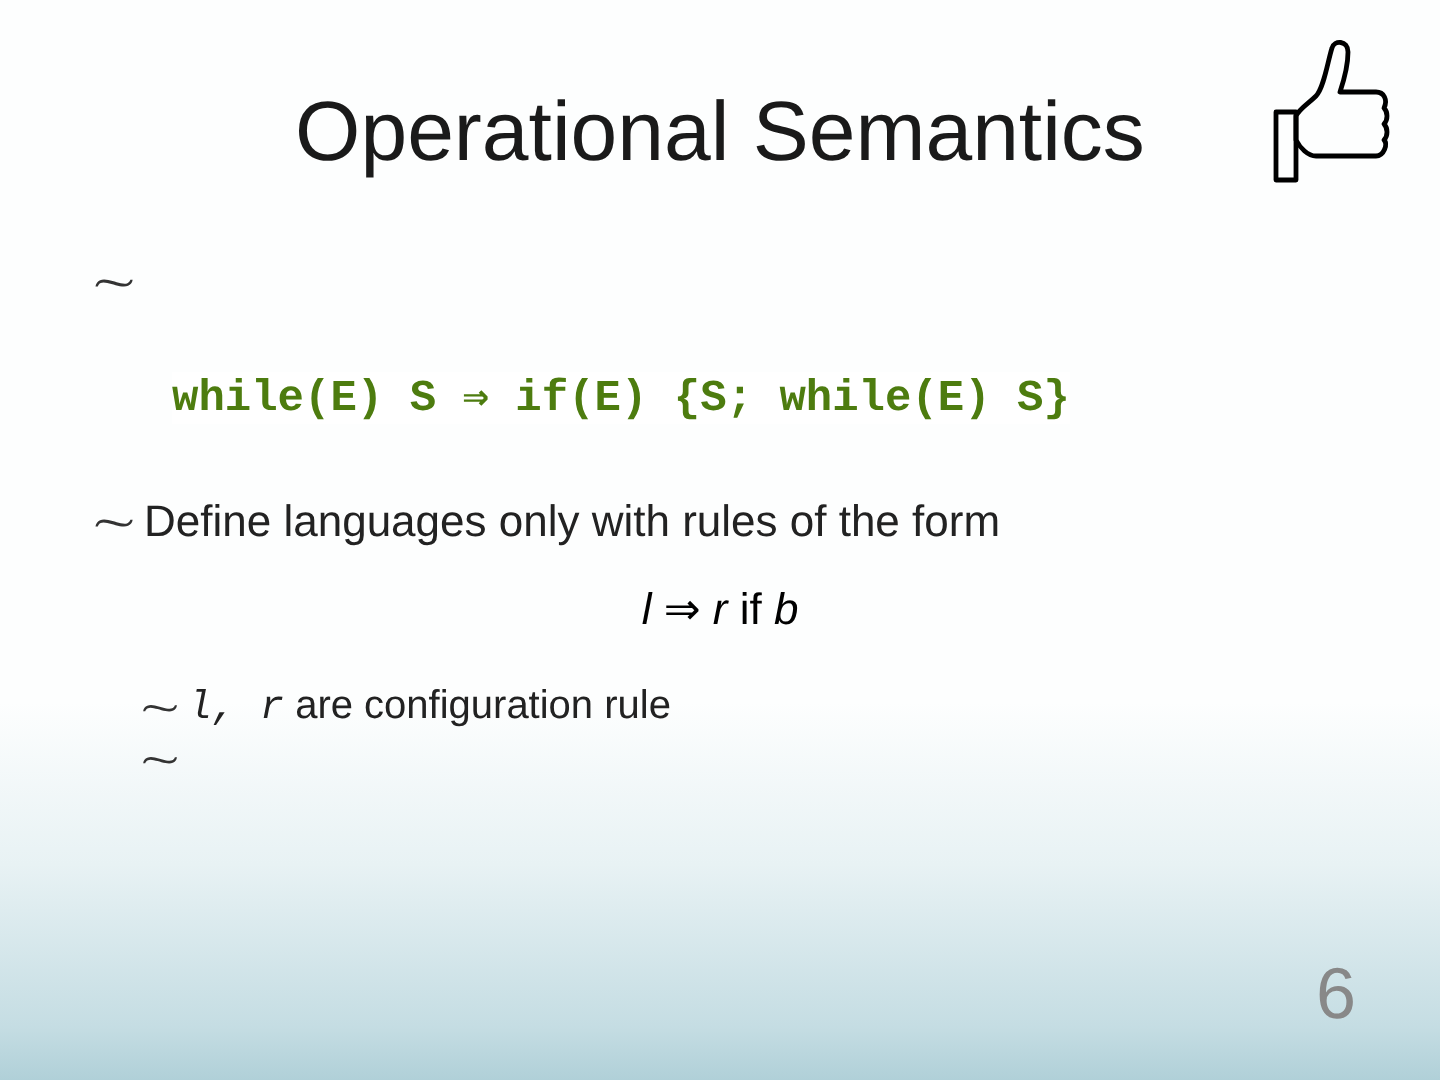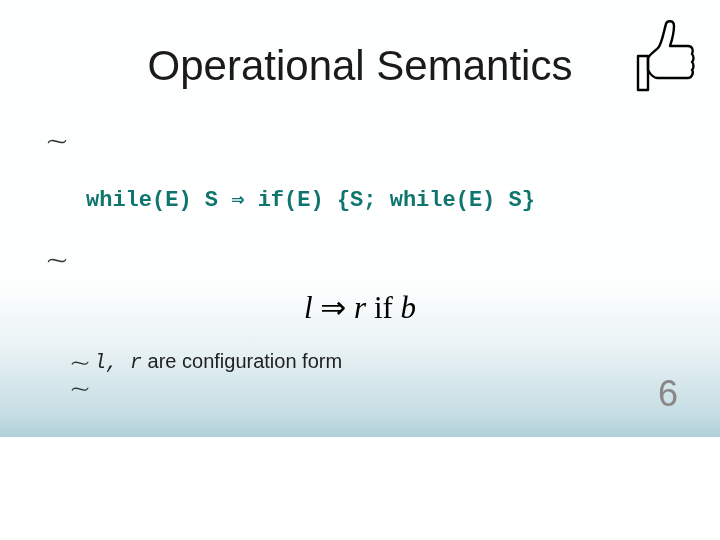--- a/index.html
+++ b/index.html
@@ -1,18 +1,18 @@
 <!DOCTYPE html>
 <html><head>
 <meta charset="utf-8">
 <style>
   * { box-sizing: border-box; margin: 0; padding: 0; }
   html, body { width: 720px; height: 540px; overflow: hidden; font-family: Arial, Helvetica, sans-serif; }
   .slide {
-    width: 720px; height: 437px;
+    width: 720px; height: 540px;
     background: linear-gradient(to bottom, #fdfefe 0%, #fdfefe 65%, #e8f2f4 80%, #c5dde3 95%, #b0d0d8 100%);
     position: relative;
   }
   .title {
     position: absolute;
     top: 42px;
     left: 0; right: 0;
     text-align: center;
     font-size: 42px;
     font-weight: 400;
@@ -45,32 +45,32 @@
     color: #222;
   }
   .sub .text { font-size: 20px; }
   .sub .mark { font-size: 20px; }
   .sub { margin-left: 24px; }
   .rulebox {
     margin: 30px 0 36px 40px;
     font-family: 'Courier New', monospace;
     font-size: 22px;
     font-weight: bold;
-    color: #0f766e;
+    color: #4d7c0f;
     display: inline-block;
     background: #fff;
   }
   .formula {
     margin: 18px 0 24px 0;
     text-align: center;
     width: 100%;
   }
   .formula .math {
-    font-family: Liberation Serif, serif;
-    font-size: 31px;
+    font-family: Liberation Sans, sans-serif;
+    font-size: 22px;
     font-style: italic;
     color: #000;
   }
   .formula .math .op { font-style: normal; }
   .var { font-family: Liberation Mono, monospace; font-style: italic; }
   .pagenum {
     position: absolute;
     bottom: 22px; right: 42px;
     font-size: 36px;
     color: #888;
@@ -93,31 +93,32 @@
   <div class="body">
 
     <div class="bullet">
       <span class="mark">⁓</span>
     </div>
 
     <div class="rulebox">while(E) S  ⇒  if(E) {S; while(E) S}</div>
 
     <div class="bullet">
       <span class="mark">⁓</span>
+      <span class="text">Define languages only with rules of the form</span>
     </div>
 
     <div class="formula">
       <span class="math">
         <span>l</span><span class="op"> ⇒ </span><span>r</span><span class="op"> if </span><span>b</span>
       </span>
     </div>
 
     <div class="bullet sub">
       <span class="mark">⁓</span>
-      <span class="text"><span class="var">l, r</span><span> are configuration form</span></span>
+      <span class="text"><span class="var">l, r</span><span> are configuration rule</span></span>
     </div>
 
     <div class="bullet sub">
       <span class="mark">⁓</span>
     </div>
 
   </div>
 
   <div class="pagenum">6</div>
 </div>

